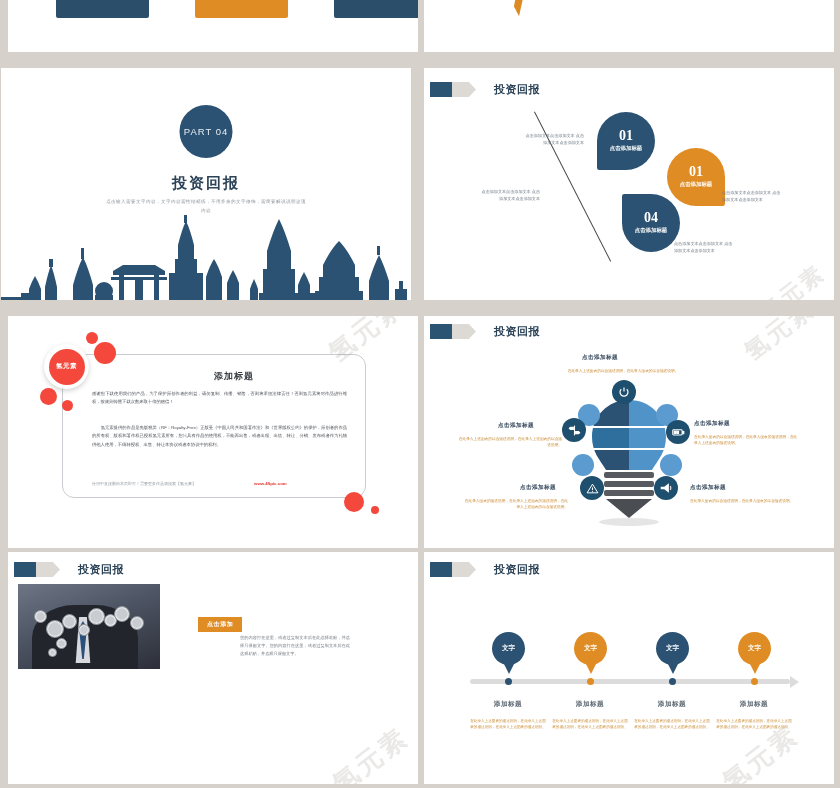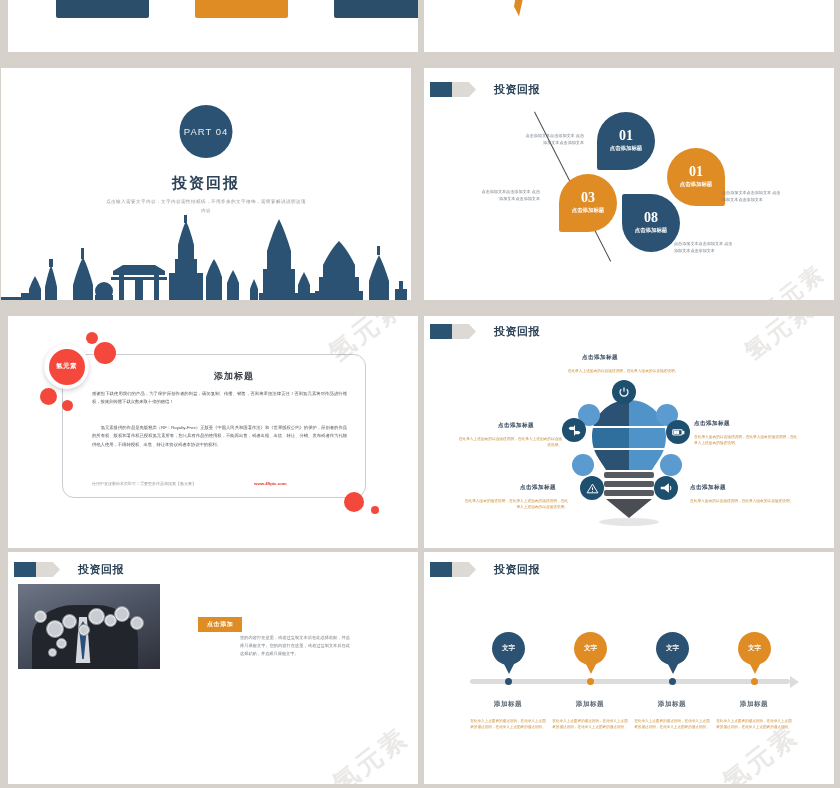--- a/index.html
+++ b/index.html
@@ -296,29 +296,25 @@
     <div class="mini" style="left:98px; top:64px; width:62px; text-align:right;">点击添加文本点击添加文本
 点击添加文本点击添加文本</div>
 
     <div class="drop" style="left:243px; top:80px; background:#df8c24; border-radius:50% 50% 4% 50%;">
       <div class="num">01</div>
       <div class="lbl">点击添加标题</div>
     </div>
     <div class="mini" style="left:298px; top:121px; width:62px;">点击添加文本点击添加文本
 点击添加文本点击添加文本</div>
 
-    <div class="drop" style="left:135px; top:106px; background:#df8c24; border-radius:50% 50% 50% 4%;">
-      <div class="num">03</div>
-      <div class="lbl">点击添加标题</div>
-    </div>
     <div class="mini" style="left:54px; top:120px; width:62px; text-align:right;">点击添加文本点击添加文本
 点击添加文本点击添加文本</div>
 
     <div class="drop" style="left:198px; top:126px; background:#2b5272; border-radius:4% 50% 50% 50%;">
-      <div class="num">08</div>
+      <div class="num">04</div>
       <div class="lbl">点击添加标题</div>
     </div>
     <div class="mini" style="left:250px; top:172px; width:62px;">点击添加文本点击添加文本
 点击添加文本点击添加文本</div>
 
     <div class="wm" style="right:4px; bottom:-8px; font-size:22px;">氢元素</div>
   </div>
 
   <div class="slide" id="slide3">
     <div class="cp-box"></div>

